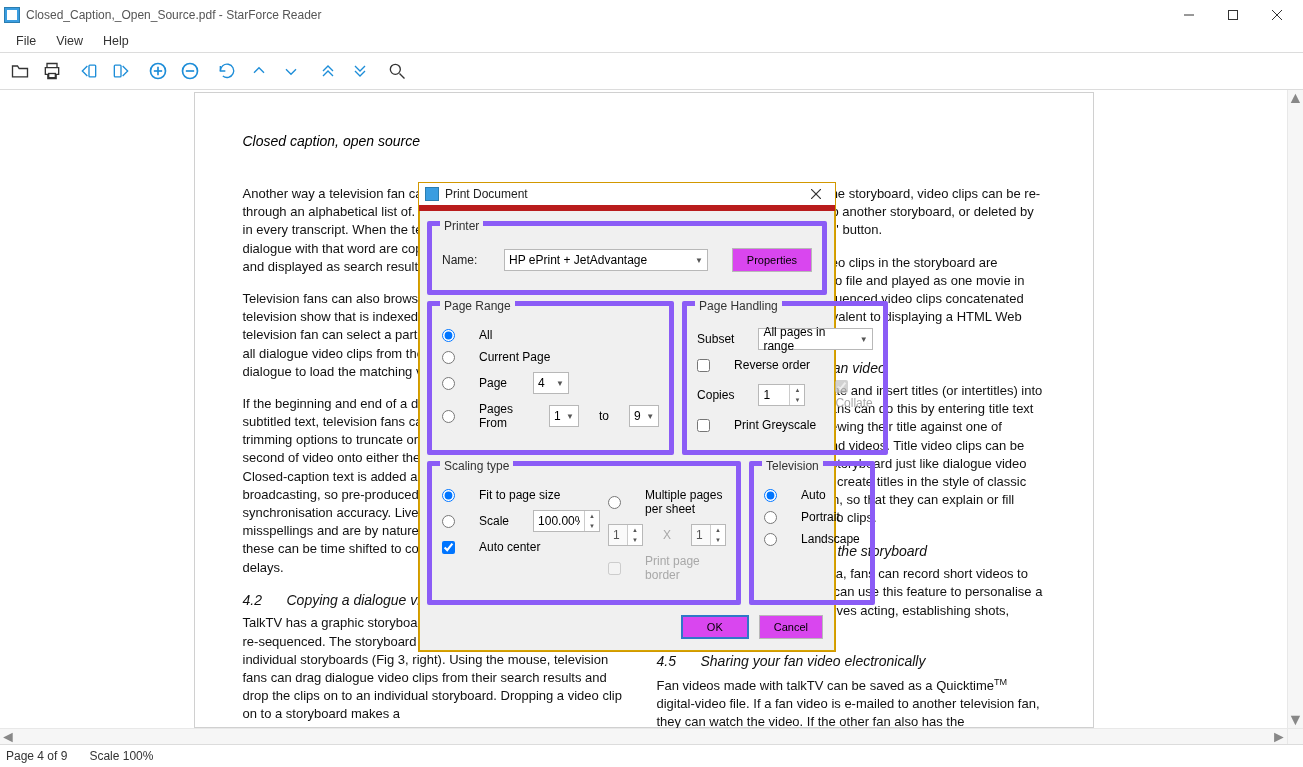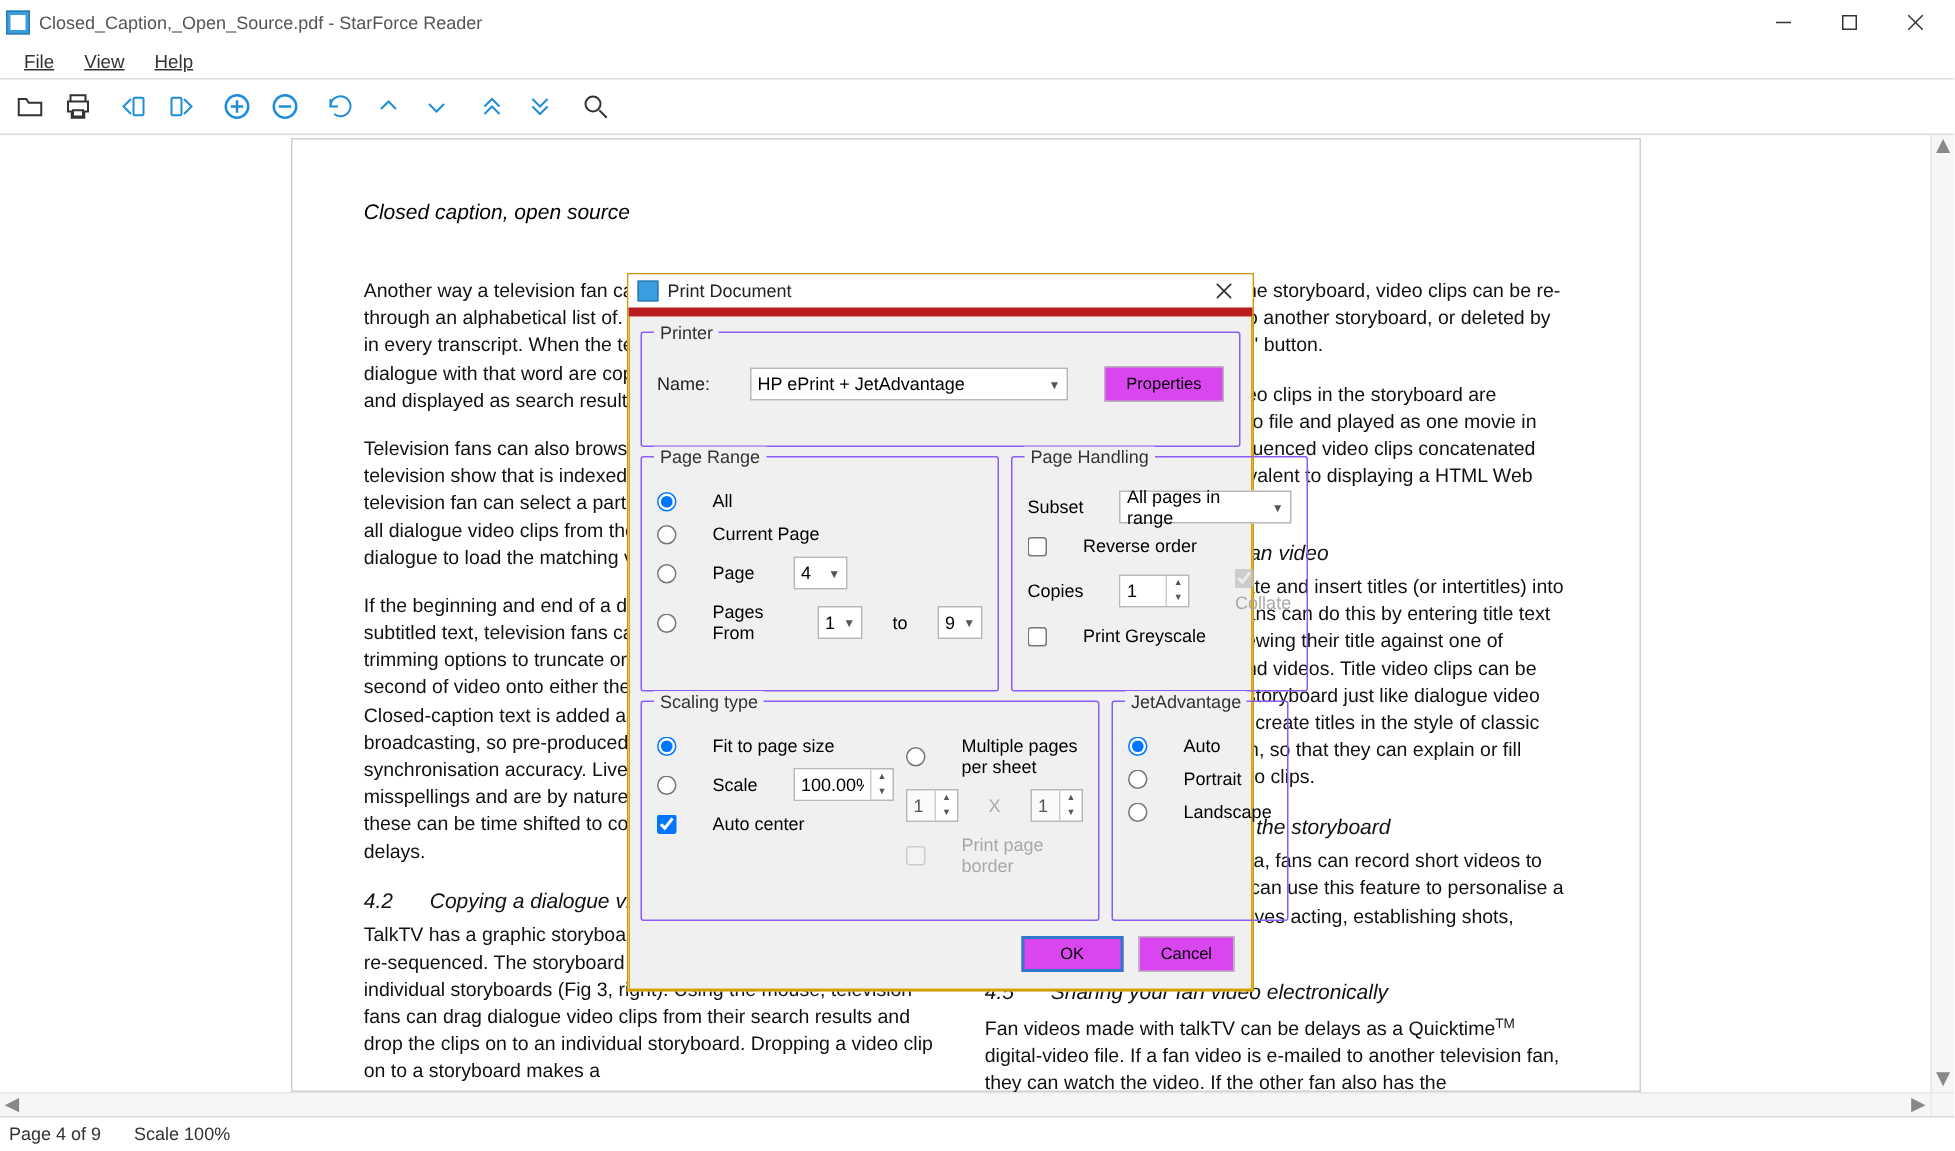--- a/index.html
+++ b/index.html
@@ -8,21 +8,21 @@
   
   .titlebar { height:30px; display:flex; align-items:center; padding:0 4px; font-size:12px; color:#555; }
   .titlebar .app-icon { width:16px; height:16px; background:#3a9de0; margin-right:6px; border:1px solid #2a7db0; position:relative; }
   .titlebar .app-icon::after { content:""; position:absolute; left:2px; top:2px; right:2px; bottom:2px; background:#fff; }
   .titlebar .title { flex:1; }
   .win-btns { display:flex; }
   .win-btn { width:44px; height:28px; display:flex; align-items:center; justify-content:center; color:#333; }
   .win-btn svg { width:10px; height:10px; stroke:#333; stroke-width:1; fill:none; }
   
   
-  .menubar { height:22px; display:flex; align-items:center; padding:0 6px; font-size:12.5px; color:#333;text-decoration:underline; }
+  .menubar { height:22px; display:flex; align-items:center; padding:0 6px; font-size:12.5px; color:#333; }
   .menubar .menu-item { padding:2px 10px; }
   
   
   .toolbar { height:38px; border-top:1px solid #dcdcdc; border-bottom:1px solid #dcdcdc; display:flex; align-items:center; padding:0 6px; gap:4px; }
   .tool-btn { width:28px; height:28px; display:flex; align-items:center; justify-content:center; border-radius:2px; position:relative; }
   .tool-btn svg { width:20px; height:20px; stroke:#333; fill:none; stroke-width:1.6; }
   .tool-btn.blue svg { stroke:#1d8dd8; }
   .tool-btn.zoom svg { stroke:#1d8dd8; stroke-width:2; }
   .tool-sep { width:1px; height:24px; }
   
@@ -47,21 +47,21 @@
   
   .statusbar { height:22px; display:flex; align-items:center; padding:0 6px; font-size:12px; color:#333; gap:22px; }
   
   
   .dialog { position:absolute; left:418px; top:182px; width:418px; background:#f0f0f0; border:1px solid #d29800; box-shadow:0 0 0 1px #d6a500 inset; font-size:12px; }
   .dlg-title { height:28px; background:#fff; display:flex; align-items:center; padding:0 6px; gap:6px; border-bottom:6px solid #b91c1c; }
   .dlg-title .app-icon { width:14px; height:14px; background:#3a9de0; border:1px solid #2a7db0; }
   .dlg-title span { flex:1; color:#222; }
   .dlg-close { width:26px; height:22px; display:flex; align-items:center; justify-content:center; }
   .dlg-body { padding:4px 8px 8px 8px; }
-  .group { border:1px solid #8b5cf6; border-radius:2px; padding:22px 10px 21px 10px; margin-top:6px; position:relative; }
+  .group { border:5px solid #8b5cf6; border-radius:2px; padding:22px 10px 10px 10px; margin-top:6px; position:relative; }
   .group-title { position:absolute; top:-1px; left:8px; background:#f0f0f0; padding:0 4px; color:#333; font-size:12px; transform:translateY(-45%); }
   .frow { display:flex; align-items:center; gap:24px; margin-bottom:8px; }
   .lbl { min-width:38px; color:#222; }
   select, .combo { height:22px; border:1px solid #b8b8b8; background:#fff; padding:0 4px; font-size:12px; }
   .combo { display:inline-flex; align-items:center; justify-content:space-between; min-width:30px; }
   .combo .caret { font-size:8px; margin-left:3px; color:#555;}
   .btn { height:24px; padding:0 14px; border:1px solid #b8b8b8; background:#d946ef; display:inline-flex; align-items:center; justify-content:center; font-size:11px; }
   .btn.primary { border:2px solid #2f78c8; padding:0 24px; }
   .spin { display:inline-flex; align-items:center; border:1px solid #b8b8b8; background:#fff; height:22px; }
   .spin input { border:none; width:30px; text-align:left; padding:0 4px; font-size:12px; height:20px; outline:none;}
@@ -197,21 +197,21 @@
           <p>TalkTV has a graphic storyboard panel where television dialogue is re-sequenced. The storyboard panel is a grid of twenty-five individual storyboards (Fig 3, right). Using the mouse, television fans can drag dialogue video clips from their search results and drop the clips on to an individual storyboard. Dropping a video clip on to a storyboard makes a</p>
         </div>
         <div class="col">
           <p>smaller file. Once copied into the storyboard, video clips can be re-sequenced by dragging them to another storyboard, or deleted by clicking the storyboard's 'delete' button.</p>
           <p>By clicking the play button, video clips in the storyboard are concatenated into a single video file and played as one movie in the video panel. Playing re-sequenced video clips concatenated into one movie is talkTV's equivalent to displaying a HTML Web page in a Web browser.</p>
           <div class="sec-head"><span class="sec-num">4.3</span><span>Inserting titles into a fan video</span></div>
           <p>There is a tool in talkTV to create and insert titles (or intertitles) into fan video projects. Television fans can do this by entering title text into a text field, and then previewing their title against one of several pre-selected background videos. Title video clips can be dragged and dropped into the storyboard just like dialogue video clips. This tool was intended to create titles in the style of classic silent film or a coming attraction, so that they can explain or fill between different dialogue video clips.</p>
           <div class="sec-head"><span class="sec-num">4.4</span><span>Recording a video for the storyboard</span></div>
           <p>Using an attached video camera, fans can record short videos to drag into the storyboard. Fans can use this feature to personalise a vid by inserting clips of themselves acting, establishing shots, props, or other events.</p>
           <div class="sec-head"><span class="sec-num">4.5</span><span>Sharing your fan video electronically</span></div>
-          <p><span>Fan videos made with talkTV can be delays as a Quicktime</span><sup>TM</sup><span> digital-video file. If a fan video is e-mailed to another television fan, they can watch the video. If the other fan also has the</span></p>
+          <p><span>Fan videos made with talkTV can be saved as a Quicktime</span><sup>TM</sup><span> digital-video file. If a fan video is e-mailed to another television fan, they can watch the video. If the other fan also has the</span></p>
         </div>
       </div>
     </div>
   </div>
   <div class="h-scroll">
     <div class="arrow">◄</div>
     <div style="flex:1"></div>
     <div class="arrow">►</div>
   </div>
   <div class="v-scroll">
@@ -368,21 +368,21 @@
             </div>
             <div class="chk-row disabled">
                 <input type="checkbox" disabled="" style="">
                 <span>Print page border</span>
               </div>
           </div>
         </div>
       </div>
 
       <div class="group" style="flex:1">
-        <div class="group-title">JetAdvantage</div>
+        <div class="group-title">Television</div>
         <div class="radio-row">
             <input type="radio" checked="" style="">
             <span>Auto</span>
           </div>
         <div class="radio-row">
             <input type="radio" style="">
             <span>Portrait</span>
           </div>
         <div class="radio-row">
             <input type="radio" style="">

